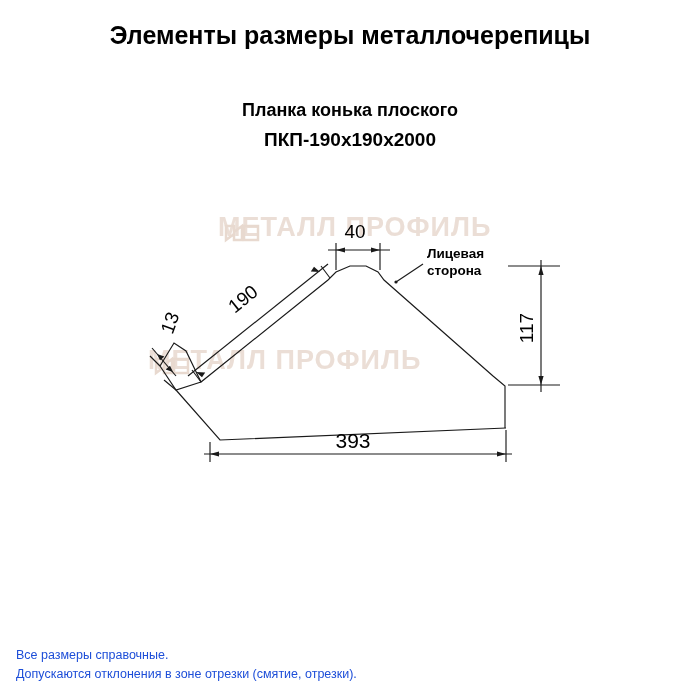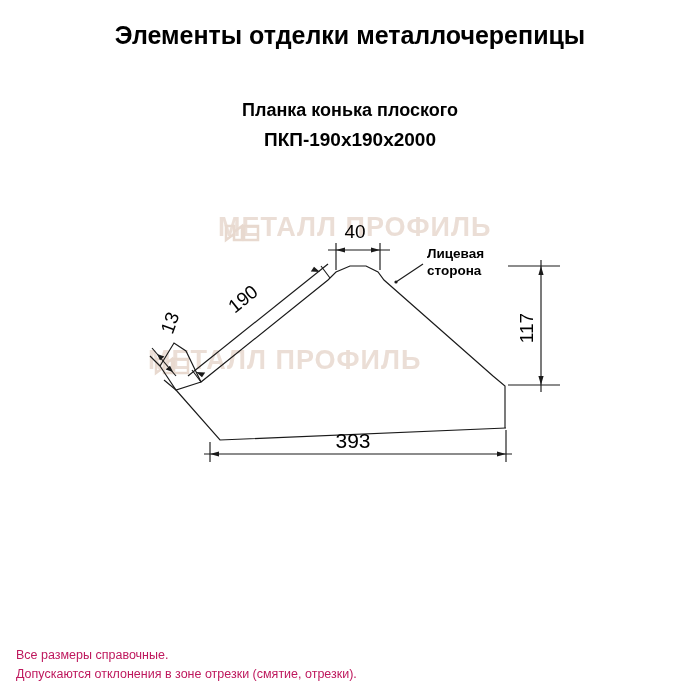--- a/index.html
+++ b/index.html
@@ -87,21 +87,21 @@
   }
   .wm-logo-1 { top: 218px; left: 222px; }
   .wm-logo-2 { top: 351px; left: 152px; }
   
   .footnotes {
     position: absolute;
     left: 16px;
     bottom: 16px;
     font-size: 12.5px;
     line-height: 19px;
-    color: #be185d;
+    color: #1d4ed8;
   }
   .footnote-line { white-space: nowrap; }
 </style>
 </head>
 <body>
 
 <div class="page">
 
   <div class="watermark wm1">МЕТАЛЛ ПРОФИЛЬ</div>
   <div class="watermark wm2">МЕТАЛЛ ПРОФИЛЬ</div>
@@ -109,21 +109,21 @@
   <svg class="wm-logo wm-logo-1" width="40" height="30" viewBox="0 0 40 30">
     <path d="M4 22 L4 8 L12 8 L12 14 L20 8 L20 22 L12 22 L12 16 L4 22 Z" fill="none" stroke="#e8d9cf" stroke-width="2.5"></path>
     <rect x="22" y="8" width="14" height="14" fill="none" stroke="#e8d9cf" stroke-width="2.5"></rect>
   </svg>
   <svg class="wm-logo wm-logo-2" width="40" height="30" viewBox="0 0 40 30">
     <path d="M4 22 L4 8 L12 8 L12 14 L20 8 L20 22 L12 22 L12 16 L4 22 Z" fill="none" stroke="#e8d9cf" stroke-width="2.5"></path>
     <rect x="22" y="8" width="14" height="14" fill="none" stroke="#e8d9cf" stroke-width="2.5"></rect>
   </svg>
 
   <div class="title-block">
-    <div class="main-title">Элементы отделки металлочерепицы</div>
+    <div class="main-title">Элементы размеры металлочерепицы</div>
     <div class="sub-title">Планка конька плоского</div>
     <div class="code-title">ПКП-190х190х2000</div>
   </div>
 
   <div class="drawing">
     <svg width="700" height="320" viewBox="0 0 700 320">
       <g fill="none" stroke="#1a1a1a" stroke-width="1.15" stroke-linejoin="miter" stroke-linecap="butt">
 
         <path d="
           M 160,186

